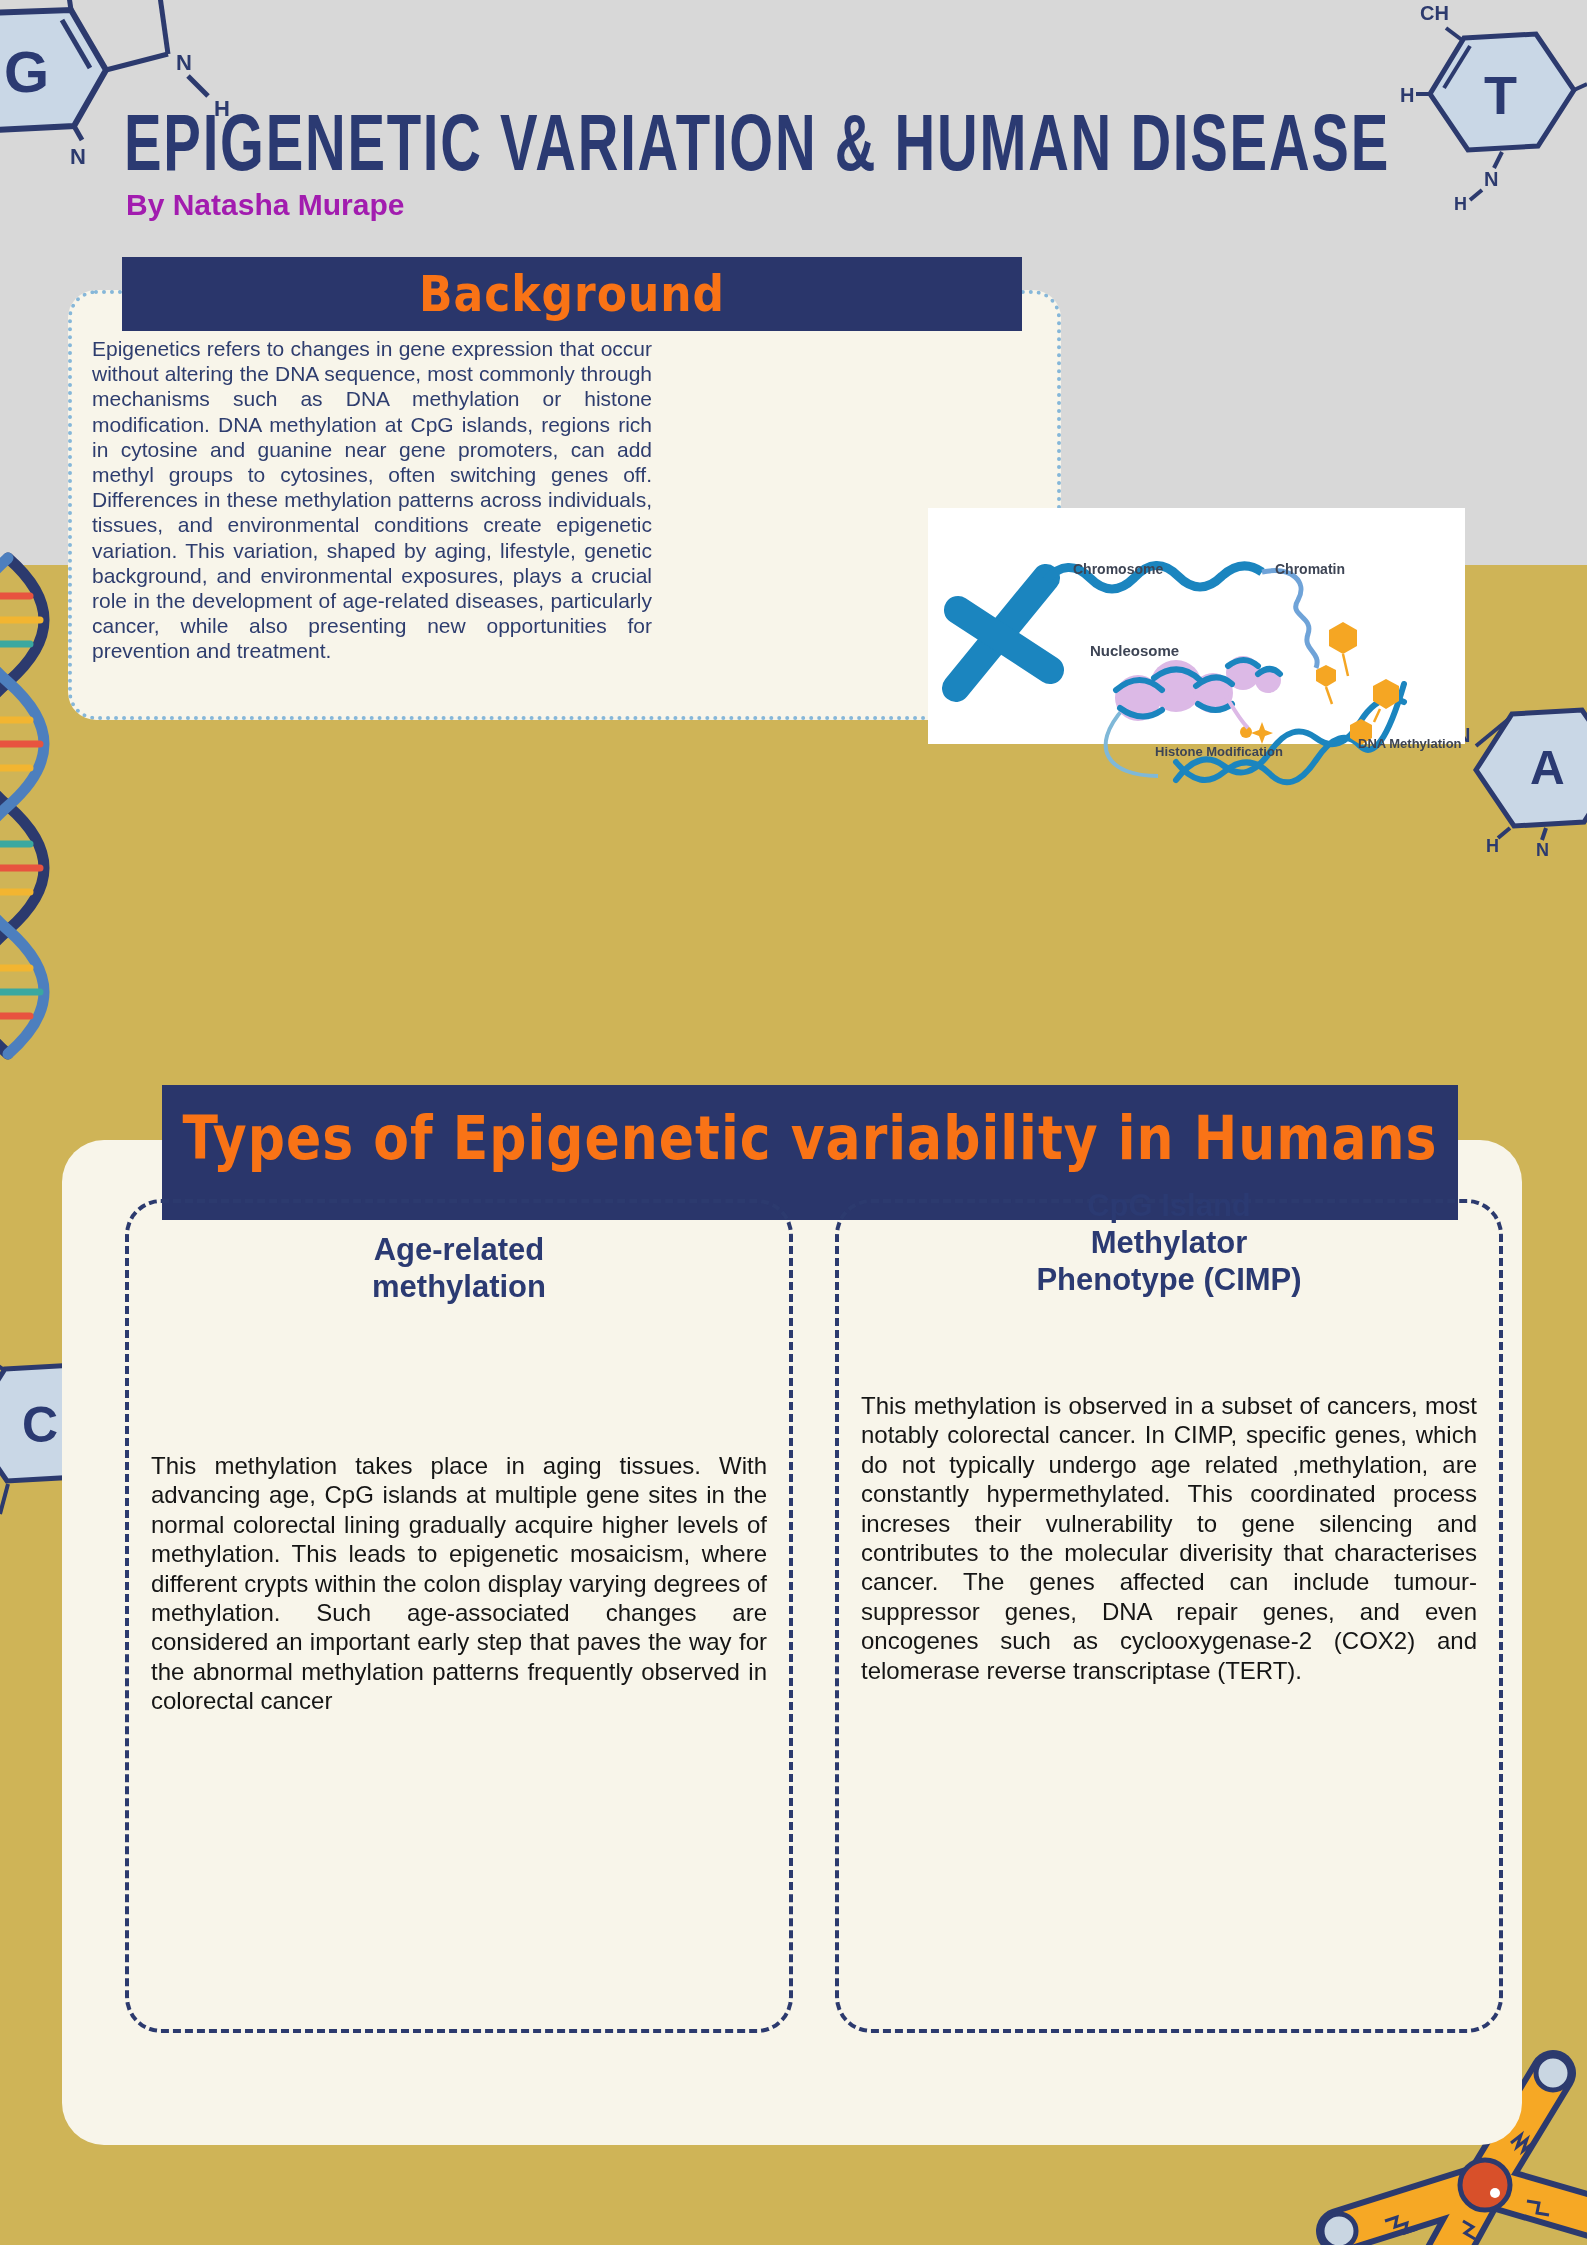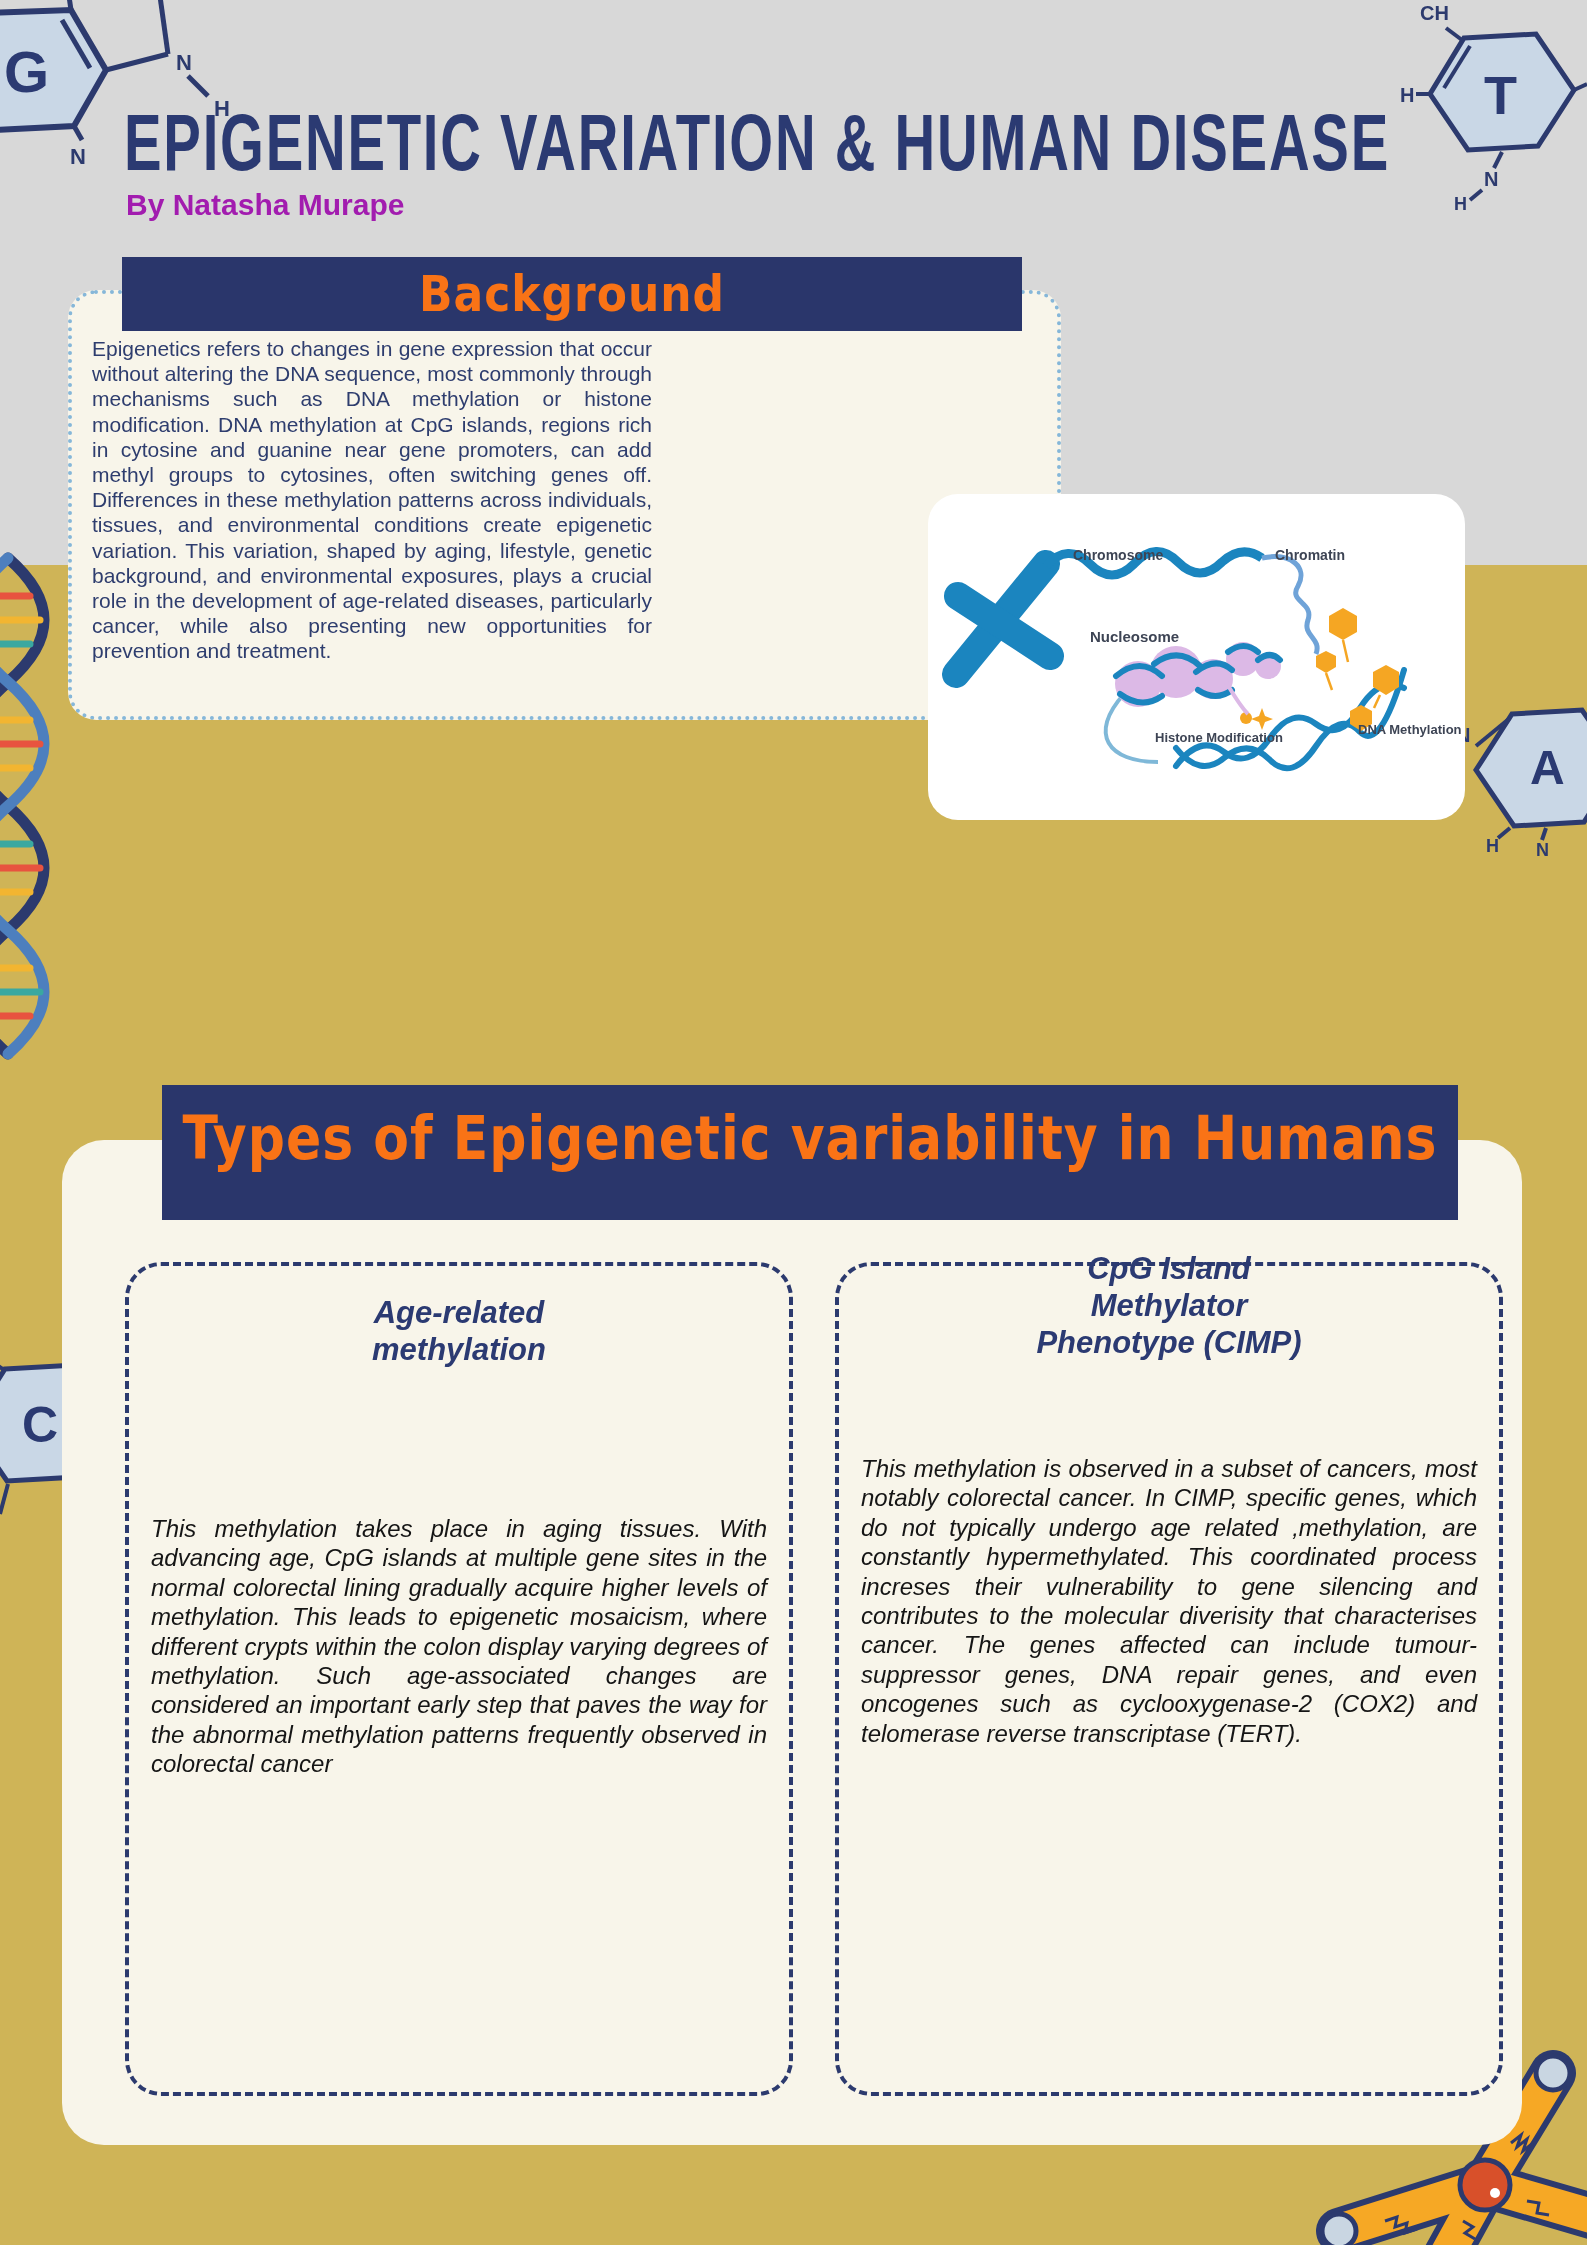--- a/index.html
+++ b/index.html
@@ -15,23 +15,23 @@
   .byline{position:absolute;left:126px;top:188px;font-size:30px;font-weight:700;color:#a21caf;z-index:3;}
   .banner{position:absolute;background:#2a366b;z-index:3;text-align:center;color:#f97316;}
   .banner1{left:122px;top:257px;width:900px;height:74px;line-height:74px;}
   .banner2{left:162px;top:1085px;width:1296px;height:135px;line-height:106px;}
   .script{display:inline-block;font-family:"DejaVu Sans",sans-serif;font-weight:700;letter-spacing:1px;
           transform:scaleY(1.15);transform-origin:center;}
   .banner1 .script{font-size:44px;}
   .banner2 .script{font-size:52px;}
   .para1{position:absolute;left:92px;top:336px;width:560px;margin:0;font-size:21px;line-height:25.2px;
          text-align:justify;color:#2e3d6e;z-index:3;}
-  .diagram{position:absolute;left:928px;top:494px;width:537px;height:326px;background:#ffffff;z-index:3;border-radius:30px;}
+  .diagram{position:absolute;left:928px;top:508px;width:537px;height:236px;background:#ffffff;z-index:3;}
   .dlabel{font-family:"Liberation Sans",sans-serif;font-weight:700;fill:#3d4454;}
-  .card{position:absolute;top:1262px;width:660px;height:826px;border:4px dashed #2c3a6e;border-radius:36px;z-index:3;font-style:italic;}
+  .card{position:absolute;top:1199px;width:660px;height:826px;border:4px dashed #2c3a6e;border-radius:36px;z-index:3;}
   .cardL{left:125px;}
   .cardR{left:835px;}
   .card-title{position:absolute;left:0;right:0;text-align:center;font-size:31px;line-height:37px;font-weight:700;
               color:#2b3a72;white-space:pre-line;}
   .cardL .card-title{top:28px;}
   .cardR .card-title{top:-16px;}
   .card-body{position:absolute;left:10px;right:10px;margin:12px;font-size:24px;line-height:29.4px;
              text-align:justify;color:#151515;}
   .cardL .card-body{top:236px;}
   .cardR .card-body{top:176px;}

